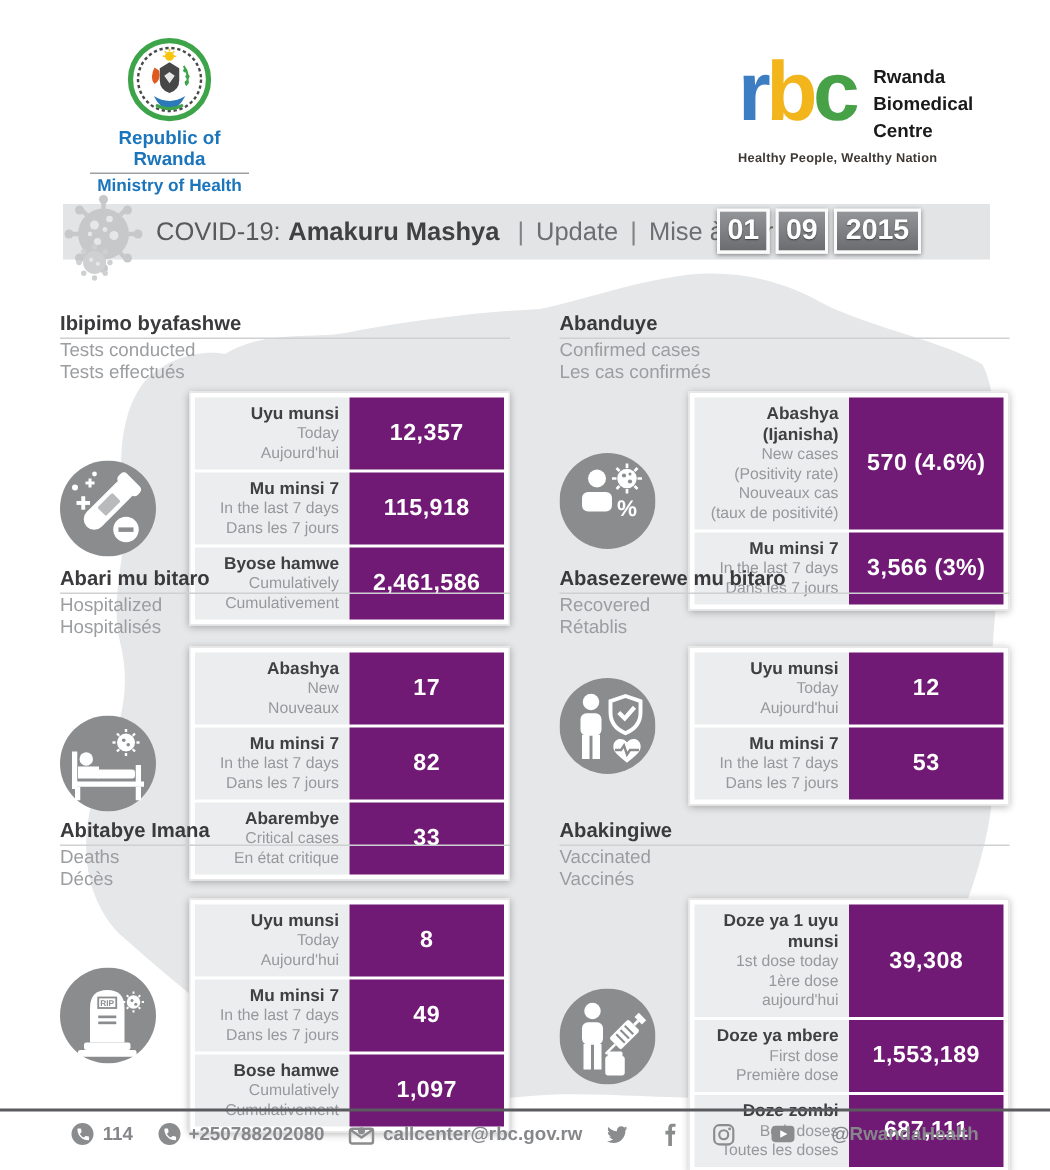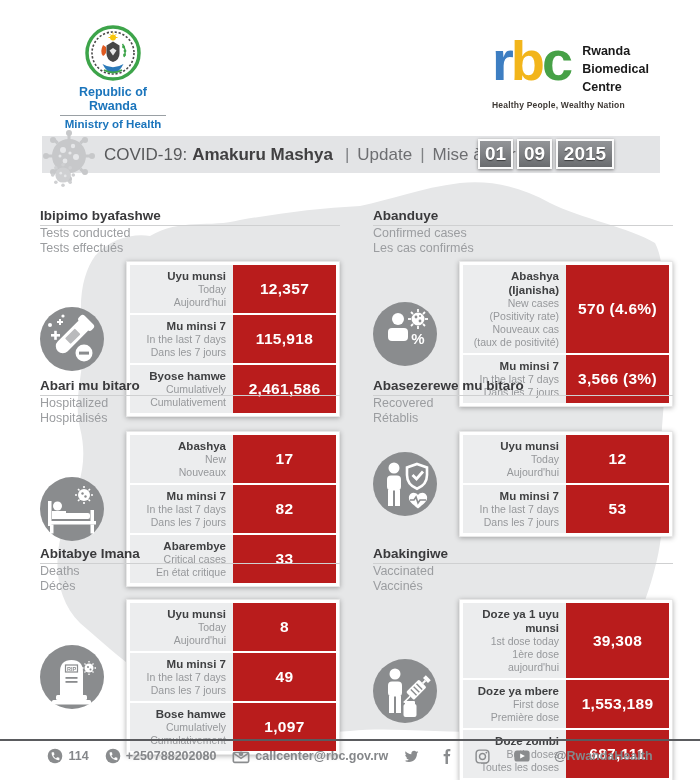--- a/index.html
+++ b/index.html
@@ -53,21 +53,21 @@
   .sec-title{font-size:13.5px;font-weight:bold;color:#3a3a3c;padding-bottom:2px;border-bottom:1px solid #cfd0d1;}
   .sec-sub{font-size:12.5px;color:#9b9da0;line-height:15px;}
   .sec-body{display:flex;align-items:center;margin-top:5px;}
   .icon-circle{flex:none;margin-right:22px;}
   .dtable{flex:1;background:#fff;padding:3px;box-shadow:0 1px 5px rgba(0,0,0,.30);border:1px solid #e8e8e8;}
   .drow{display:flex;}
   .drow + .drow{margin-top:2px;}
   .dlabel{width:50%;box-sizing:border-box;background:#ecedee;text-align:right;padding:4px 7px 4px 2px;}
   .dlabel .main{font-weight:bold;font-size:11.5px;color:#3f4042;line-height:14px;}
   .dlabel .sub{font-size:10.5px;color:#96989b;line-height:13px;}
-  .dvalue{width:50%;background:#b91c1c;color:#fff;display:flex;align-items:center;justify-content:center;font-weight:bold;font-size:15.5px;letter-spacing:.3px;}
+  .dvalue{width:50%;background:#701a75;color:#fff;display:flex;align-items:center;justify-content:center;font-weight:bold;font-size:15.5px;letter-spacing:.3px;}
 
   
   .footer-line{left:0;top:739px;width:700px;height:2px;background:#5a5b5e;}
   .footer{left:0;top:748px;width:700px;display:flex;justify-content:center;align-items:center;gap:16px;
           color:#85878a;font-weight:bold;font-size:12.5px;}
   .f-item{display:flex;align-items:center;gap:5px;}
   .socials{display:flex;align-items:center;gap:24px;}
 </style>
 </head>
 <body>

